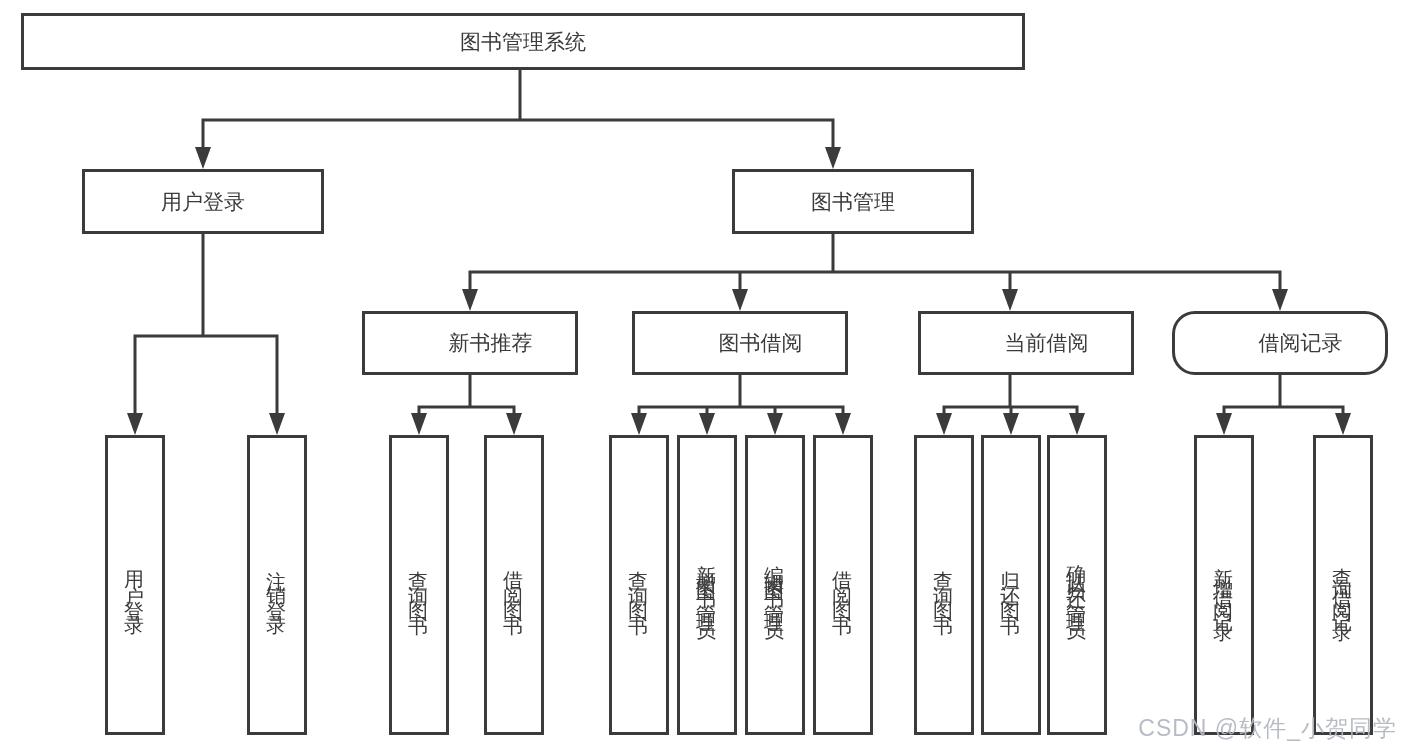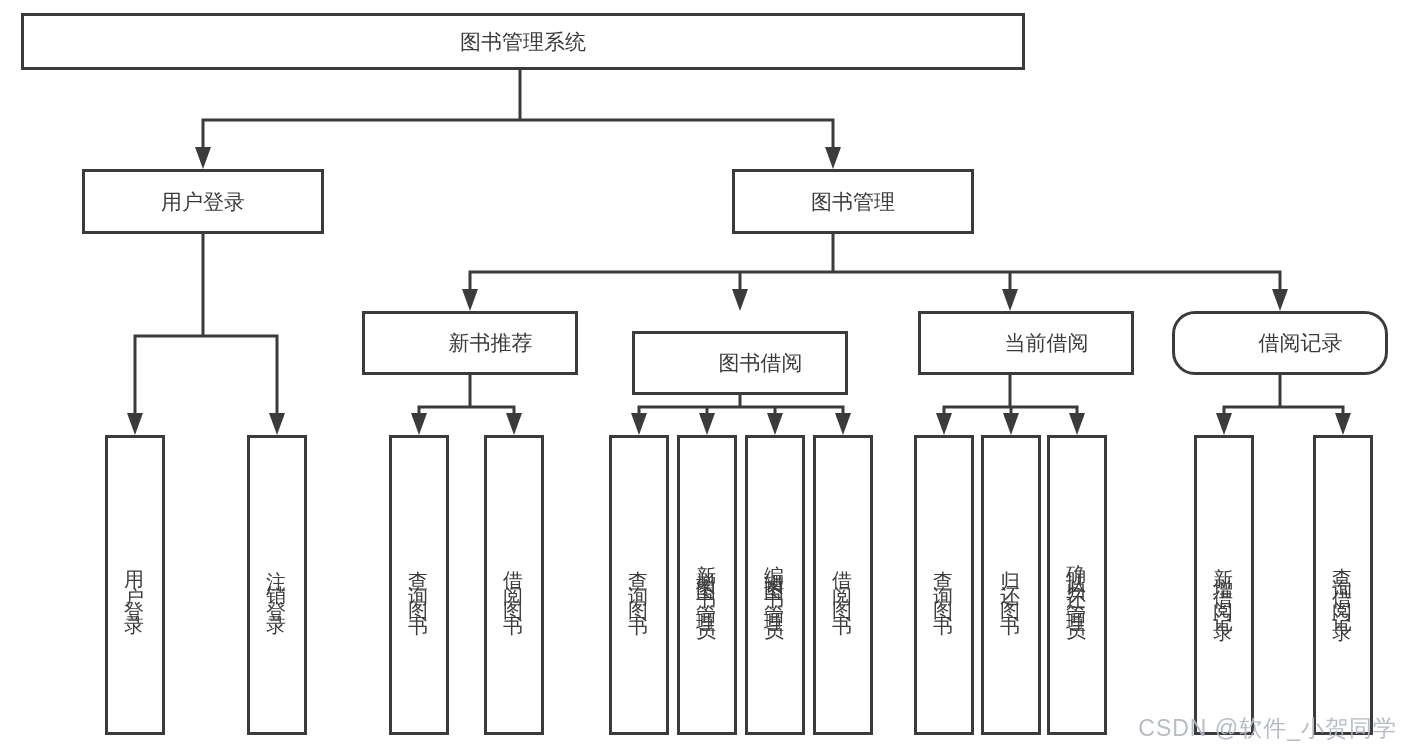--- a/index.html
+++ b/index.html
@@ -33,21 +33,21 @@
   }
 
   .node-root   { left: 21px;  top: 13px;  width: 1004px; height: 57px; font-size: 21px; }
   .node-l2     { top: 169px; width: 242px; height: 65px; font-size: 21px; }
   .node-l3     { top: 311px; width: 216px; height: 64px; font-size: 21px; padding-left: 41px; }
 
   .l2-user-login      { left: 82px; }
   .l2-book-management { left: 724px; margin-left: 8px; }
 
   .l3-new-book  { left: 362px; }
-  .l3-borrowing { left: 632px; margin-top: 20px; }
+  .l3-borrowing { left: 632px; }
   .l3-current   { left: 902px; margin-left: 16px; }
   .l3-records   { left: 1172px; border-radius: 23px; }
 
   .leaf {
     position: absolute;
     top: 435px;
     width: 60px;
     height: 300px;
     background: #ffffff;
     border: 3px solid var(--line-color, #3b3b3b);

